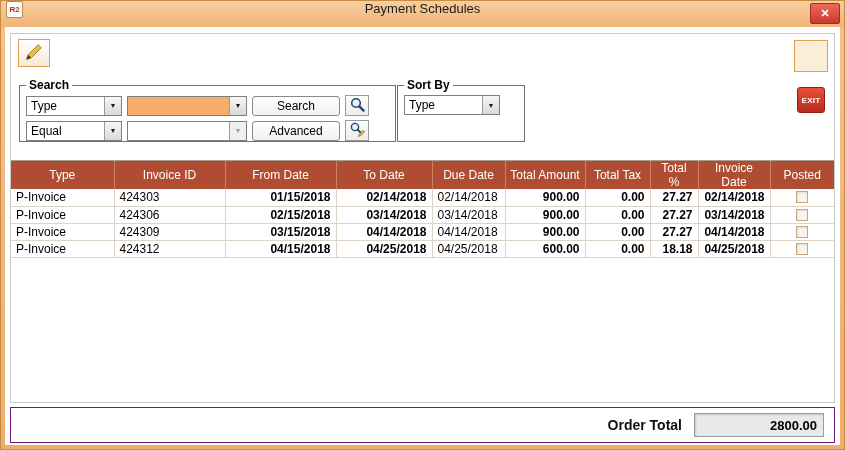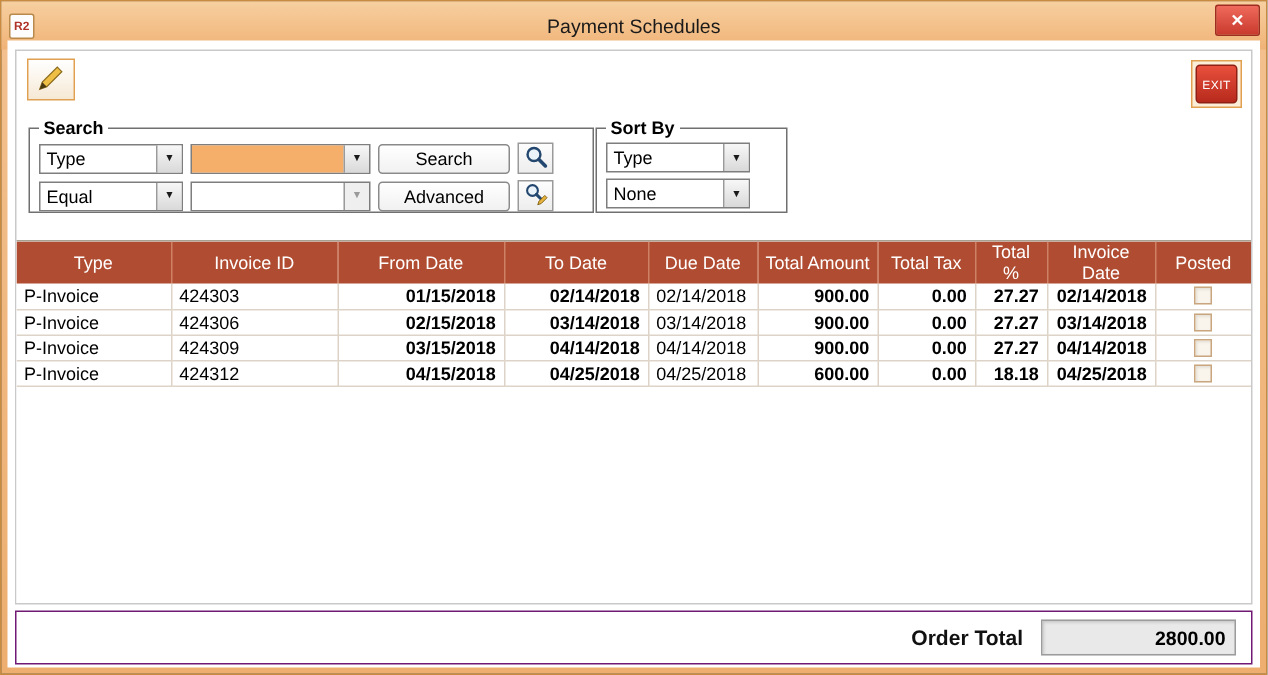--- a/index.html
+++ b/index.html
@@ -9,21 +9,21 @@
   .window {
     position: relative; width: 845px; height: 450px;
     background: linear-gradient(#F3C190, #EDAE6F);
     border: 1px solid #C98B3F;
   }
 
   
   .titlebar {
     position: relative; height: 26px;
     background: linear-gradient(#F7CF9F, #F0B377);
-    display: flex; align-items: center; padding: 16px 5px;
+    display: flex; padding: 0 5px;
   }
   .title {
     position: absolute; left: 0; right: 0; text-align: center;
     font-size: 13px; color: #1A1A1A;
   }
   .app-icon {
     position: relative; z-index: 2;
     width: 17px; height: 17px; background: #FDFDFD;
     border: 1px solid #B98A4C; border-radius: 2px;
     font-size: 8px; font-weight: bold; color: #B03226;
@@ -62,22 +62,22 @@
     display: flex; align-items: center; justify-content: center; cursor: pointer;
   }
   .exit-btn {
     position: absolute; right: 6px; top: 6px; width: 34px; height: 32px;
     border: 1px solid #E0A050; background: #FBEED9; padding: 2px; cursor: pointer;
   }
   .exit-face {
     width: 100%; height: 100%;
     background: linear-gradient(#E8503C, #B72A1C);
     border: 1px solid #8E2015; border-radius: 3px;
-    color: #FFF; font-size: 8px; font-weight: normal; letter-spacing: .3px;
-    display: flex; align-items: center; justify-content: center;
+    color: #FFF; font-size: 8px; font-weight: bold; letter-spacing: .3px;
+    display: flex; align-items: center; justify-content: center; margin-top: 44px;
   }
 
   
   fieldset {
     position: absolute; border: 1px solid #707070;
     padding: 3px 24px 5px 6px; background: #FFF;
   }
   fieldset legend { font-size: 12px; font-weight: bold; padding: 0 3px; color: #000; }
   .search-group { left: 8px; top: 44px; width: 372px; height: 64px; }
   .sort-group   { left: 386px; top: 44px; width: 122px; height: 64px; }
@@ -217,24 +217,20 @@
           </button>
 
         </div>
       </fieldset>
 
       <fieldset class="sort-group">
         <legend>Sort By</legend>
         <div class="sort-rows">
           <div class="combo">
             <span class="combo-value">Type</span>
-            <span class="combo-arrow">▼</span>
-          </div>
-          <div class="combo">
-            <span class="combo-value">None</span>
             <span class="combo-arrow">▼</span>
           </div>
         </div>
       </fieldset>
 
       <div class="grid">
         <table>
           <colgroup>
             <col style="width:103px">
               <col style="width:111px">

